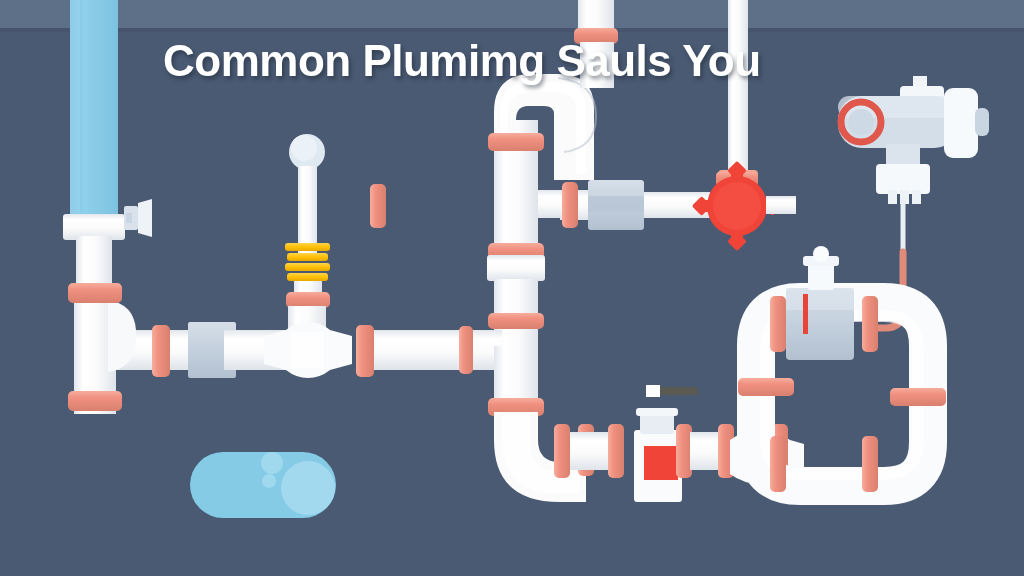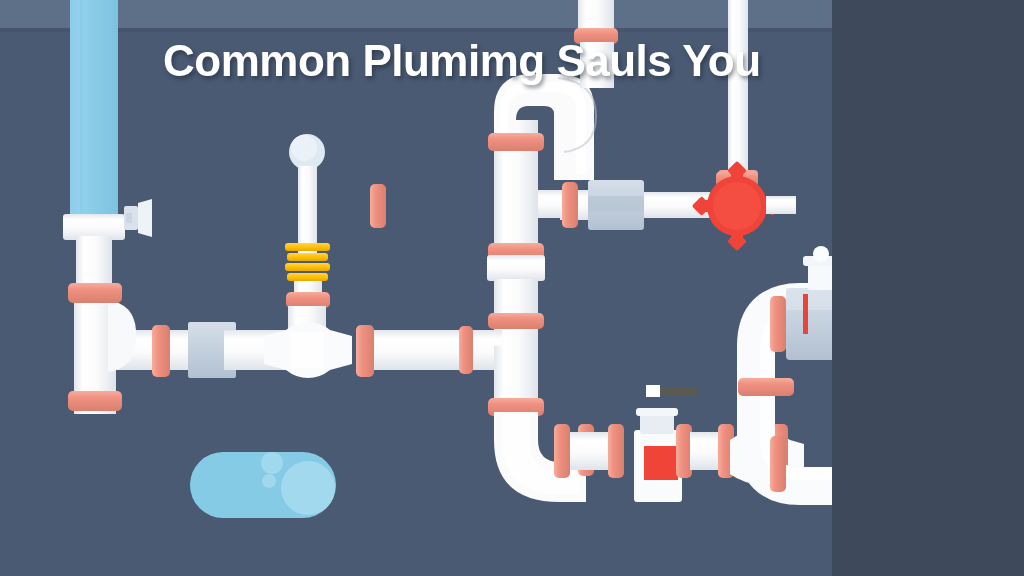--- a/index.html
+++ b/index.html
@@ -1,17 +1,17 @@
 <!DOCTYPE html>
 <html><head>
 <meta charset="utf-8">
 <style>
   html,body{margin:0;padding:0;background:#3e4a5c;}
   #stage{
-    position:relative;width:832px;height:576px;overflow:hidden;
+    position:relative;width:1024px;height:576px;overflow:hidden;
     font-family:"Liberation Sans","DejaVu Sans",sans-serif;
     background:#4a5a73;
   }
   #bg-base{position:absolute;inset:0;background:#4a5a73;}
   #bg-band{position:absolute;left:0;top:0;width:1024px;height:28px;background:#5d7087;}
   #bg-band-edge{position:absolute;left:0;top:28px;width:1024px;height:4px;background:#44526b;opacity:.7;}
 
   svg.layer{position:absolute;left:0;top:0;width:1024px;height:576px;}
 
   #title{

